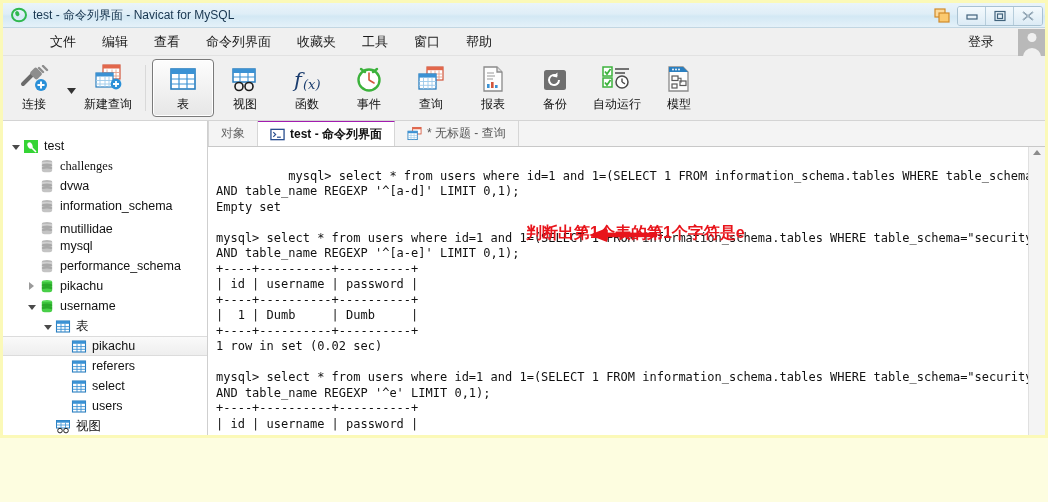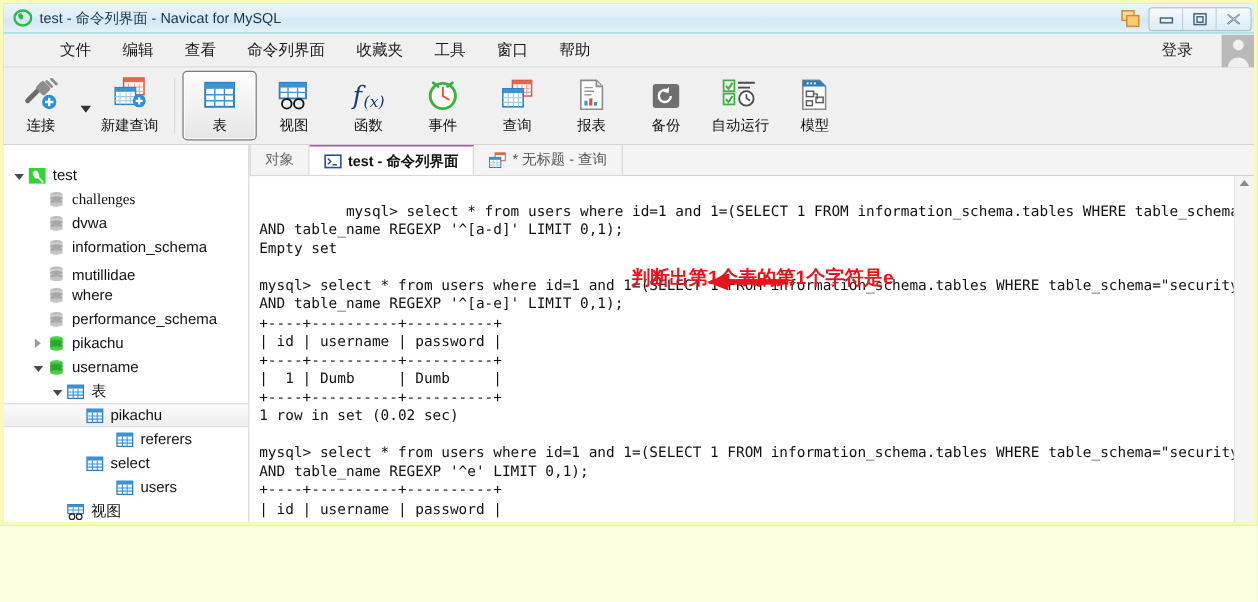--- a/index.html
+++ b/index.html
@@ -410,21 +410,21 @@
           <span class="twisty"></span>
           <span class="ico">
             <svg width="16" height="15" viewBox="0 0 16 15">
               <ellipse cx="8" cy="3" rx="5.2" ry="1.9" fill="#b9b9b9"></ellipse>
               <rect x="2.8" y="3" width="10.4" height="8" fill="#cfcfcf"></rect>
               <ellipse cx="8" cy="6.2" rx="5.2" ry="1.7" fill="#a9a9a9"></ellipse>
               <ellipse cx="8" cy="9" rx="5.2" ry="1.7" fill="#a9a9a9"></ellipse>
               <ellipse cx="8" cy="11.4" rx="5.2" ry="1.9" fill="#c4c4c4"></ellipse>
             </svg>
           </span>
-          <span>where</span>
+          <span>mysql</span>
         </div>
         <div class="tree-row" style="padding-left: 22px;">
           <span class="twisty"></span>
           <span class="ico">
             <svg width="16" height="15" viewBox="0 0 16 15">
               <ellipse cx="8" cy="3" rx="5.2" ry="1.9" fill="#b9b9b9"></ellipse>
               <rect x="2.8" y="3" width="10.4" height="8" fill="#cfcfcf"></rect>
               <ellipse cx="8" cy="6.2" rx="5.2" ry="1.7" fill="#a9a9a9"></ellipse>
               <ellipse cx="8" cy="9" rx="5.2" ry="1.7" fill="#a9a9a9"></ellipse>
               <ellipse cx="8" cy="11.4" rx="5.2" ry="1.9" fill="#c4c4c4"></ellipse>
@@ -479,21 +479,21 @@
           <span class="twisty"></span>
           <span class="ico">
             <svg width="16" height="15" viewBox="0 0 16 15">
               <rect x="1.5" y="2" width="13" height="11" fill="#fff" stroke="#2a7fc0" stroke-width="1.1"></rect>
               <rect x="1.5" y="2" width="13" height="2.8" fill="#3b92d4"></rect>
               <path d="M6 4.8 v8.2 M10 4.8 v8.2 M1.5 7.6 h13 M1.5 10.3 h13" stroke="#3b92d4" stroke-width="0.9"></path>
             </svg>
           </span>
           <span>pikachu</span>
         </div>
-        <div class="tree-row" style="padding-left: 54px; margin-left: 25px;">
+        <div class="tree-row" style="padding-left: 54px;">
           <span class="twisty"></span>
           <span class="ico">
             <svg width="16" height="15" viewBox="0 0 16 15">
               <rect x="1.5" y="2" width="13" height="11" fill="#fff" stroke="#2a7fc0" stroke-width="1.1"></rect>
               <rect x="1.5" y="2" width="13" height="2.8" fill="#3b92d4"></rect>
               <path d="M6 4.8 v8.2 M10 4.8 v8.2 M1.5 7.6 h13 M1.5 10.3 h13" stroke="#3b92d4" stroke-width="0.9"></path>
             </svg>
           </span>
           <span>referers</span>
         </div>
@@ -501,21 +501,21 @@
           <span class="twisty"></span>
           <span class="ico">
             <svg width="16" height="15" viewBox="0 0 16 15">
               <rect x="1.5" y="2" width="13" height="11" fill="#fff" stroke="#2a7fc0" stroke-width="1.1"></rect>
               <rect x="1.5" y="2" width="13" height="2.8" fill="#3b92d4"></rect>
               <path d="M6 4.8 v8.2 M10 4.8 v8.2 M1.5 7.6 h13 M1.5 10.3 h13" stroke="#3b92d4" stroke-width="0.9"></path>
             </svg>
           </span>
           <span>select</span>
         </div>
-        <div class="tree-row" style="padding-left: 54px; margin-left: 25px;">
+        <div class="tree-row" style="padding-left: 54px;">
           <span class="twisty"></span>
           <span class="ico">
             <svg width="16" height="15" viewBox="0 0 16 15">
               <rect x="1.5" y="2" width="13" height="11" fill="#fff" stroke="#2a7fc0" stroke-width="1.1"></rect>
               <rect x="1.5" y="2" width="13" height="2.8" fill="#3b92d4"></rect>
               <path d="M6 4.8 v8.2 M10 4.8 v8.2 M1.5 7.6 h13 M1.5 10.3 h13" stroke="#3b92d4" stroke-width="0.9"></path>
             </svg>
           </span>
           <span>users</span>
         </div>

